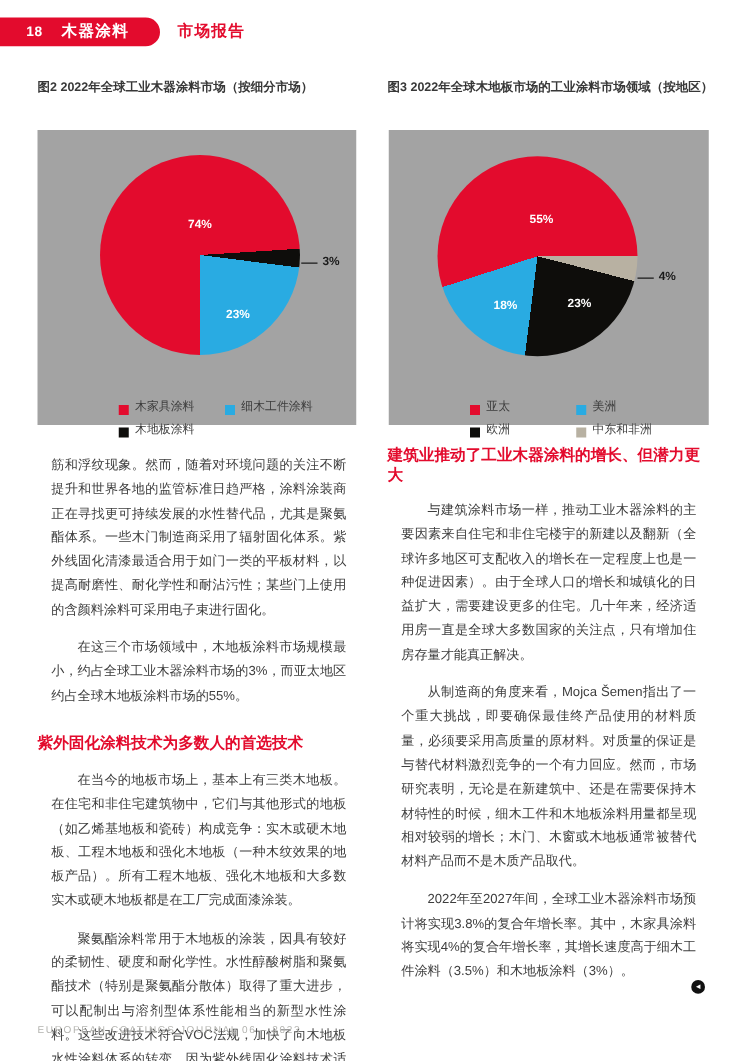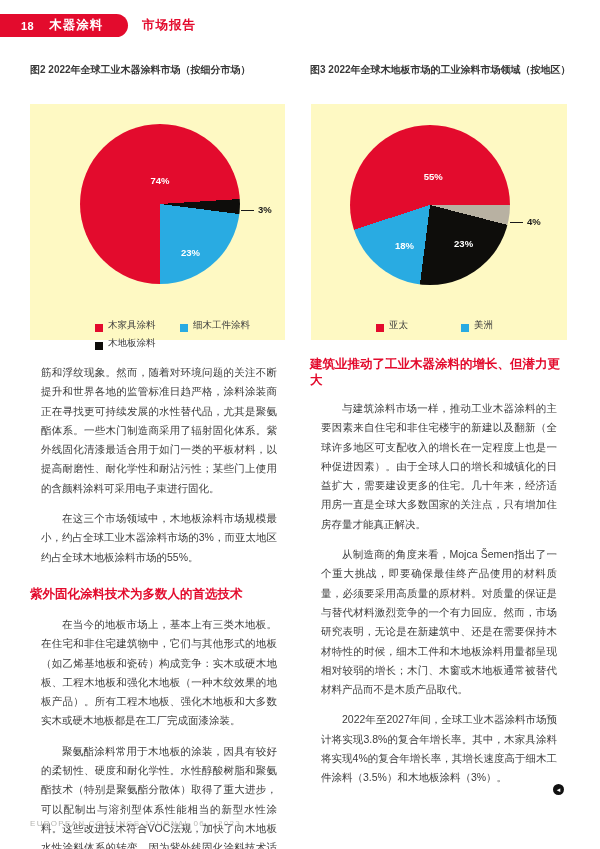--- a/index.html
+++ b/index.html
@@ -13,21 +13,21 @@
   .badge .badge-title{margin-left:15px;font-size:12.5px;font-weight:bold;letter-spacing:1px;}
   .section-label{position:absolute;left:142px;top:14px;height:23px;line-height:23px;
                  color:#e30b2d;font-size:12.5px;font-weight:bold;letter-spacing:1px;}
 
   
   .fig-title{position:absolute;top:63px;font-size:10px;font-weight:bold;color:#383838;width:262px;}
   .fig-title.t1{left:30px;}
   .fig-title.t2{left:310px;}
 
   
-  .panel{position:absolute;top:104px;height:236px;background:#fef9c3;}
+  .panel{position:absolute;top:104px;height:236px;background:#a3a3a3;}
   .panel.p1{left:30px;width:255px;}
   .panel.p2{left:311px;width:256px;}
 
   .pie{position:absolute;width:160px;height:160px;border-radius:50%;}
   .p1 .pie{left:50px;top:20px;}
   .p2 .pie{left:39px;top:21px;}
 
   .pie-label{position:absolute;font-size:9.5px;font-weight:bold;color:#fff;transform:translate(-50%,-50%);}
   .out-label{position:absolute;font-size:9.5px;font-weight:bold;color:#1a1a1a;}
   .leader{position:absolute;height:1px;background:#1a1a1a;width:13px;}
@@ -119,20 +119,30 @@
     <div class="legend-row lr1">
       <span class="legend-item li-c1">
         <span class="swatch" style="background: rgb(227, 11, 45);"></span>
         <span>亚太</span>
       </span>
       <span class="legend-item li-c2">
         <span class="swatch" style="background: rgb(41, 171, 226);"></span>
         <span>美洲</span>
       </span>
     </div>
+    <div class="legend-row lr2">
+      <span class="legend-item li-c1">
+        <span class="swatch" style="background: rgb(14, 13, 11);"></span>
+        <span>欧洲</span>
+      </span>
+      <span class="legend-item li-c2">
+        <span class="swatch" style="background: rgb(184, 177, 162);"></span>
+        <span>中东和非洲</span>
+      </span>
+    </div>
   </div>
 
   <div class="col left">
     <p class="noindent">筋和浮纹现象。然而，随着对环境问题的关注不断提升和世界各地的监管标准日趋严格，涂料涂装商正在寻找更可持续发展的水性替代品，尤其是聚氨酯体系。一些木门制造商采用了辐射固化体系。紫外线固化清漆最适合用于如门一类的平板材料，以提高耐磨性、耐化学性和耐沾污性；某些门上使用的含颜料涂料可采用电子束进行固化。</p>
     <p>在这三个市场领域中，木地板涂料市场规模最小，约占全球工业木器涂料市场的3%，而亚太地区约占全球木地板涂料市场的55%。</p>
     <h2>紫外固化涂料技术为多数人的首选技术</h2>
     <p>在当今的地板市场上，基本上有三类木地板。在住宅和非住宅建筑物中，它们与其他形式的地板（如乙烯基地板和瓷砖）构成竞争：实木或硬木地板、工程木地板和强化木地板（一种木纹效果的地板产品）。所有工程木地板、强化木地板和大多数实木或硬木地板都是在工厂完成面漆涂装。</p>
     <p>聚氨酯涂料常用于木地板的涂装，因具有较好的柔韧性、硬度和耐化学性。水性醇酸树脂和聚氨酯技术（特别是聚氨酯分散体）取得了重大进步，可以配制出与溶剂型体系性能相当的新型水性涂料。这些改进技术符合VOC法规，加快了向木地板水性涂料体系的转变。因为紫外线固化涂料技术适用于平坦表面，具有快速固化、卓越耐磨性和耐刮擦性，所以是许多企业的首选。</p>
   </div>
 

